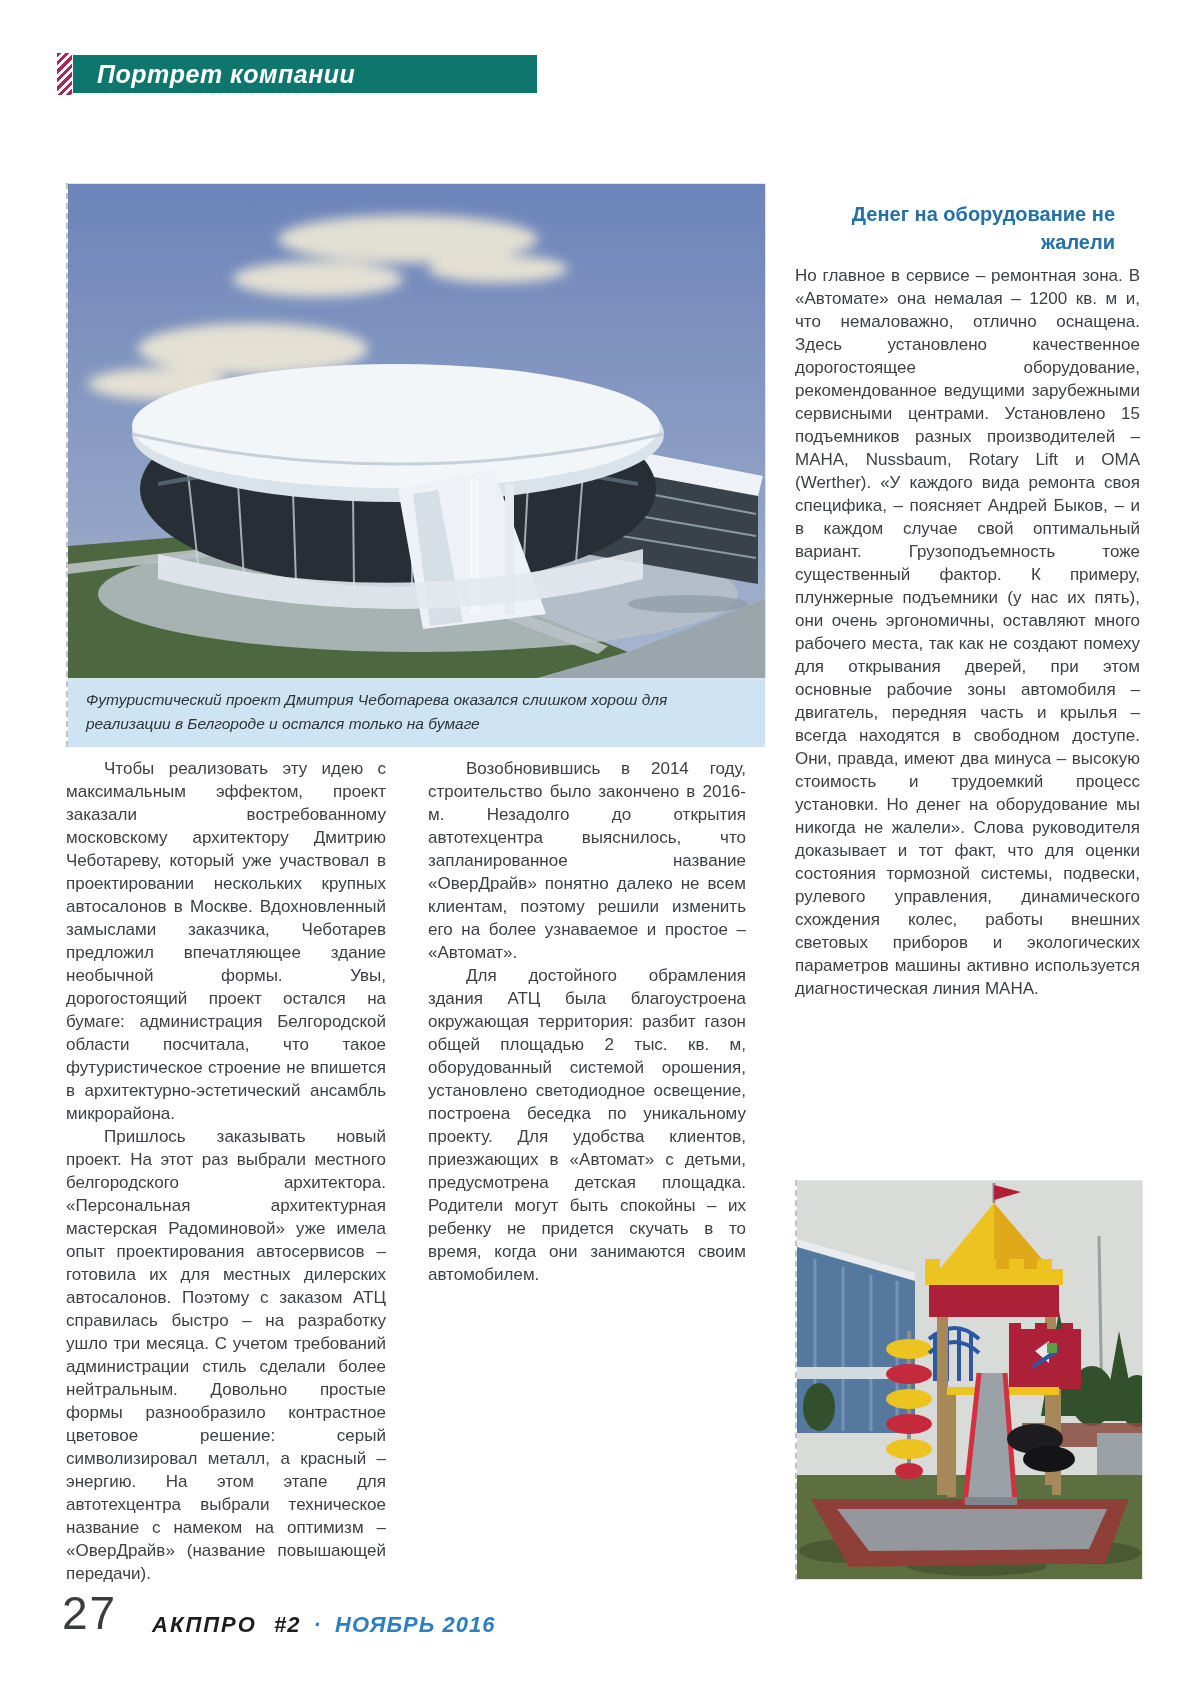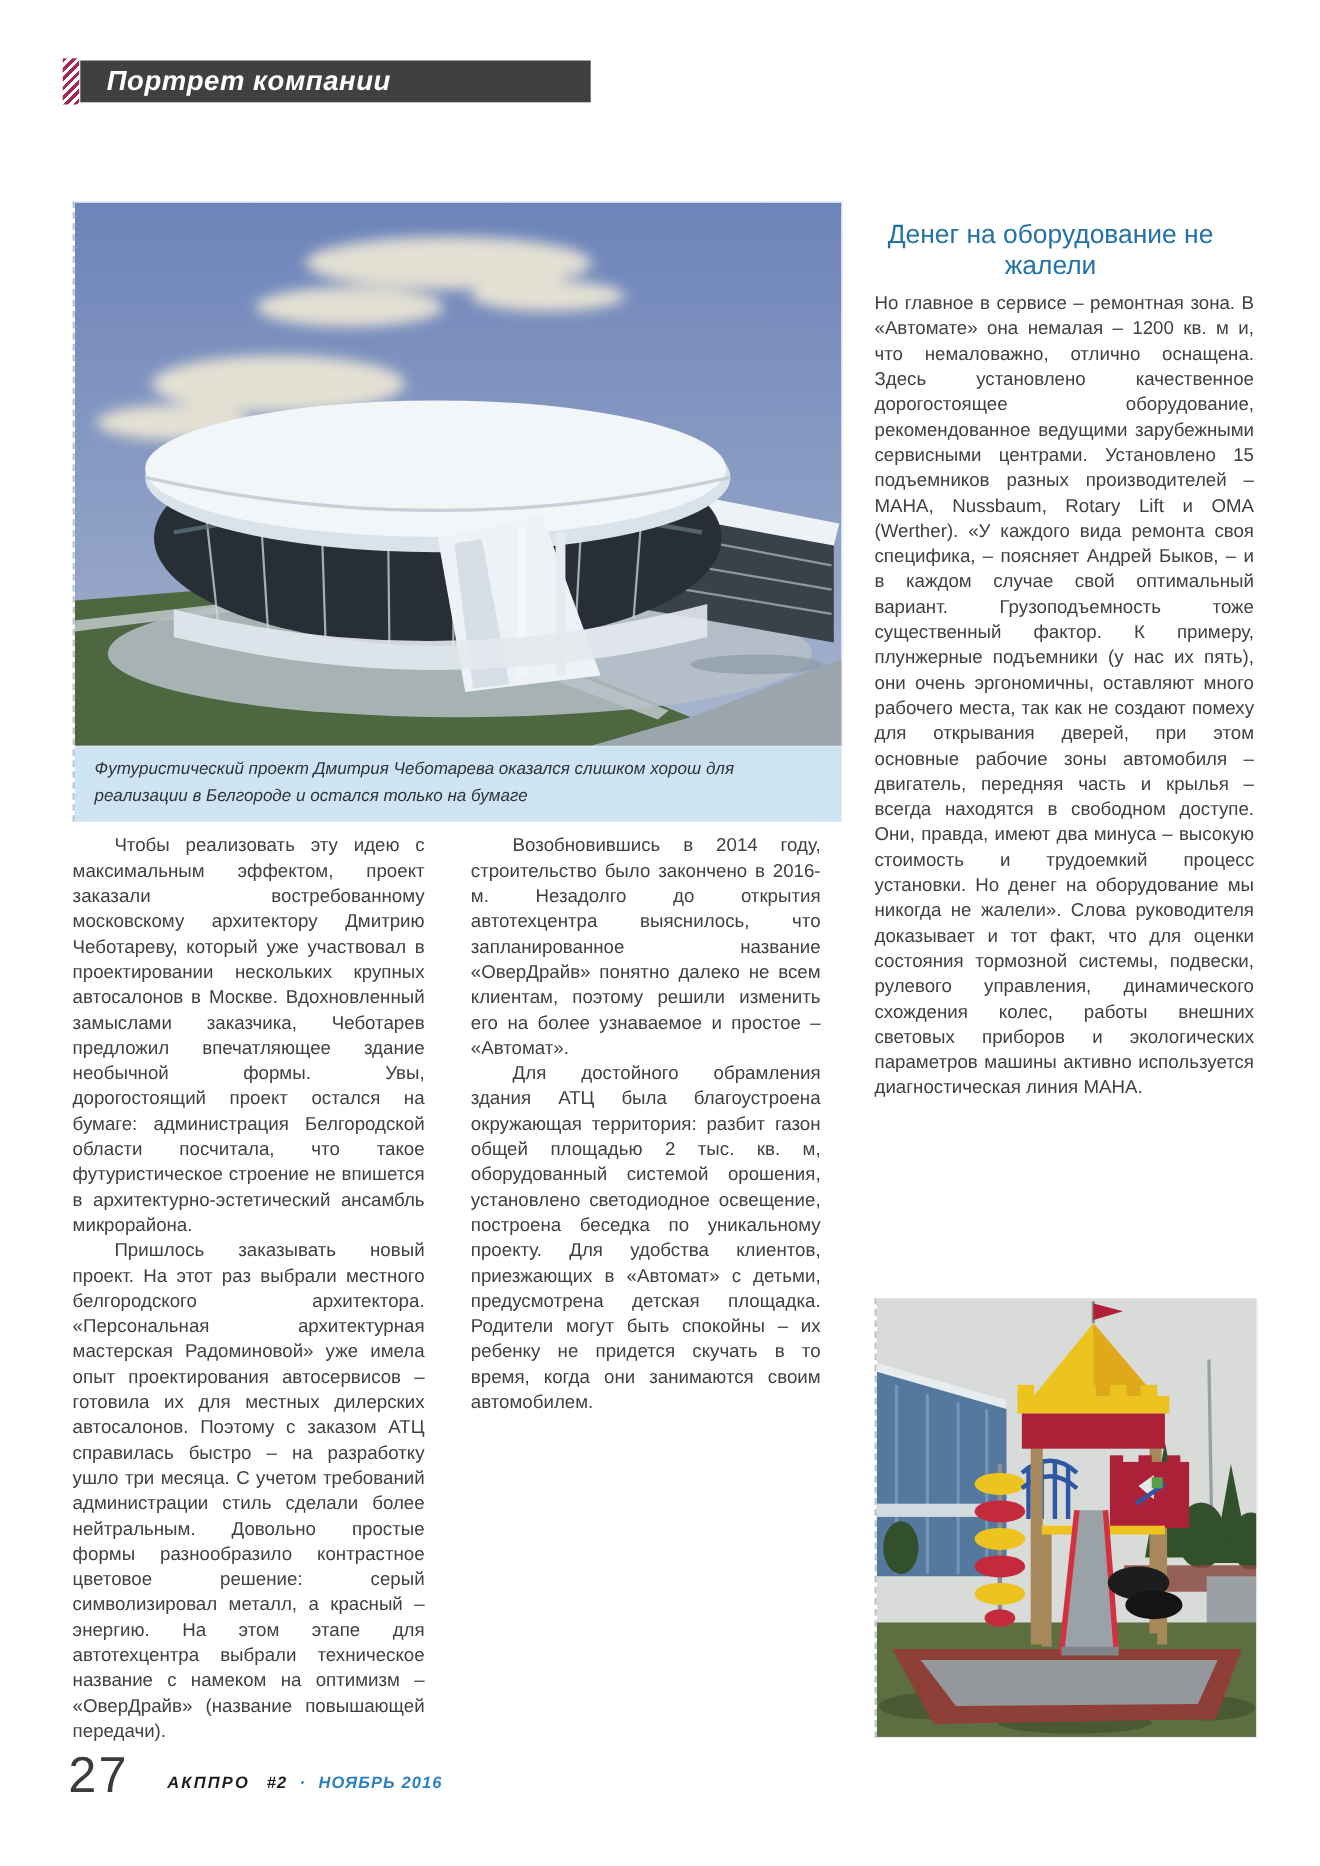--- a/index.html
+++ b/index.html
@@ -7,21 +7,21 @@
     width:1200px;height:1696px;position:relative;background:#ffffff;
     font-family:"Liberation Sans", sans-serif;color:#3e4043;overflow:hidden;
   }
   
   .hatch{
     position:absolute;left:57px;top:53px;width:15px;height:42px;
     background:repeating-linear-gradient(135deg,#a42a56 0 3px,#ffffff 3px 6px);
   }
   .band{
     position:absolute;left:73px;top:55px;width:464px;height:38px;
-    background:#404040;display:flex;align-items:center;
+    background:#0f766e;display:flex;align-items:center;
   }
   .band span{
     color:#ffffff;font-style:italic;font-weight:bold;font-size:25px;
     padding-left:24px;letter-spacing:.5px;
   }
   
   .hero{
     position:absolute;left:66px;top:183px;width:697px;
     border-left:2px dashed #b9c4cc;
   }
@@ -31,36 +31,36 @@
     font-style:italic;font-size:15.5px;line-height:24px;color:#2e3338;
   }
   
   .col{position:absolute;text-align:justify;font-size:17px;line-height:23px;color:#3e4043;}
   .col p{margin:0;}
   .col p.ind{text-indent:38px;}
   .col1{left:66px;top:757px;width:320px;}
   .col2{left:428px;top:757px;width:318px;}
   .col3{left:795px;top:186px;width:345px;}
   .col3 h2{
-    margin:14px 0 8px 0;color:#2371a8;font-size:24px;line-height:28px;
-    font-weight:normal;max-width:320px;text-align:center;
+    margin:14px 0 8px 0;color:#2371a8;font-size:20px;line-height:28px;
+    font-weight:bold;max-width:320px;text-align:right;
   }
   
   .playground{
     position:absolute;left:795px;top:1180px;width:345px;
     border-left:2px dashed #b9c4cc;
   }
   .playground svg{display:block;border:1px solid #e2e6e8;border-left:none;}
   
   .page-num{
     position:absolute;left:62px;top:1586px;font-size:46px;color:#3a3c3e;
     letter-spacing:2px;
   }
   .footer-logo{
-    position:absolute;left:152px;top:1612px;font-size:15px;font-weight:bold;
+    position:absolute;left:152px;top:1612px;font-size:22px;font-weight:bold;
     font-style:italic;letter-spacing:1px;white-space:nowrap;
   }
   .footer-logo .mag{color:#1d1d1f;letter-spacing:2px;}
   .footer-logo .iss{color:#1d1d1f;margin-left:10px;}
   .footer-logo .dot{color:#2e7fc1;margin:0 6px;}
   .footer-logo .date{color:#2e7fc1;}
 </style>
 </head>
 <body>
 

